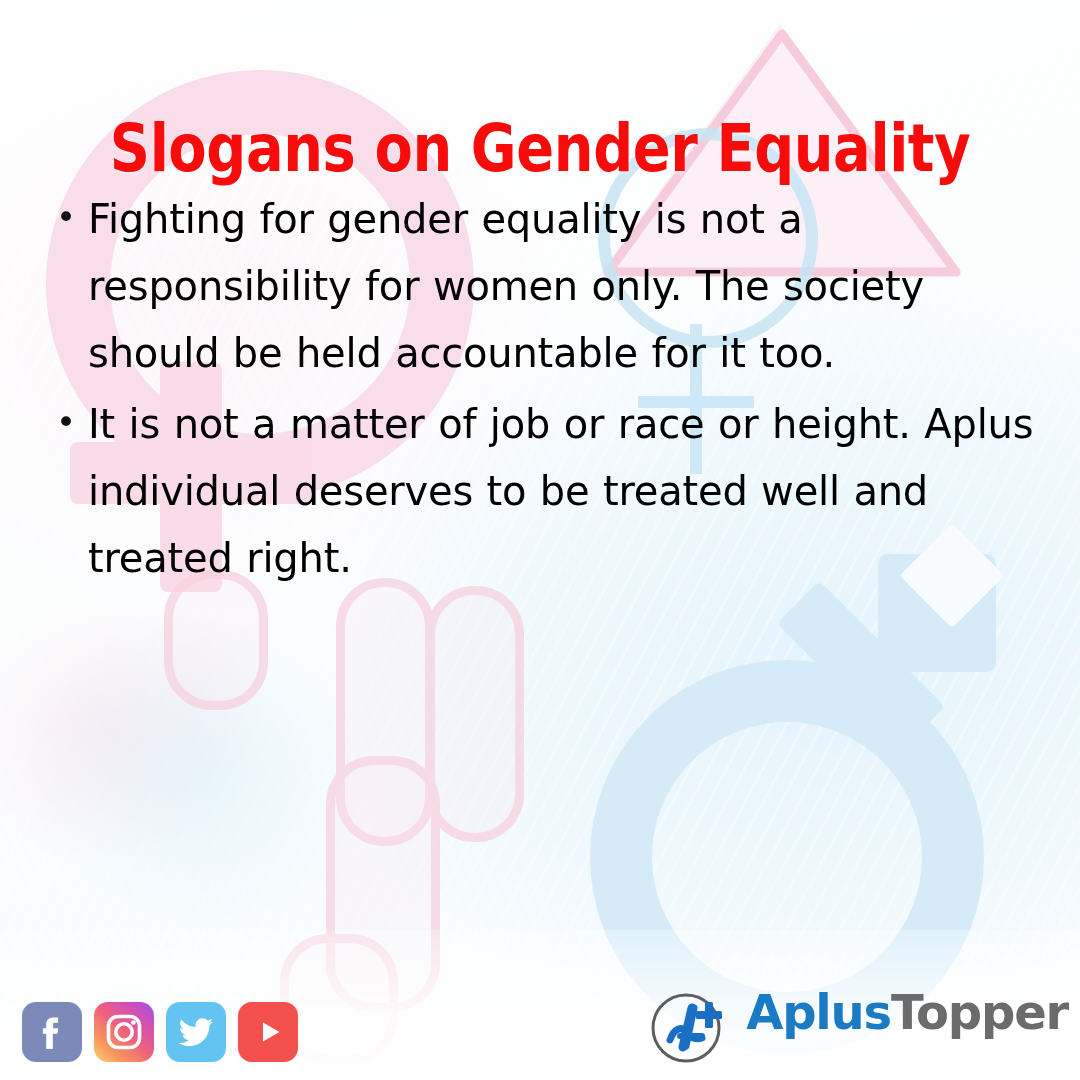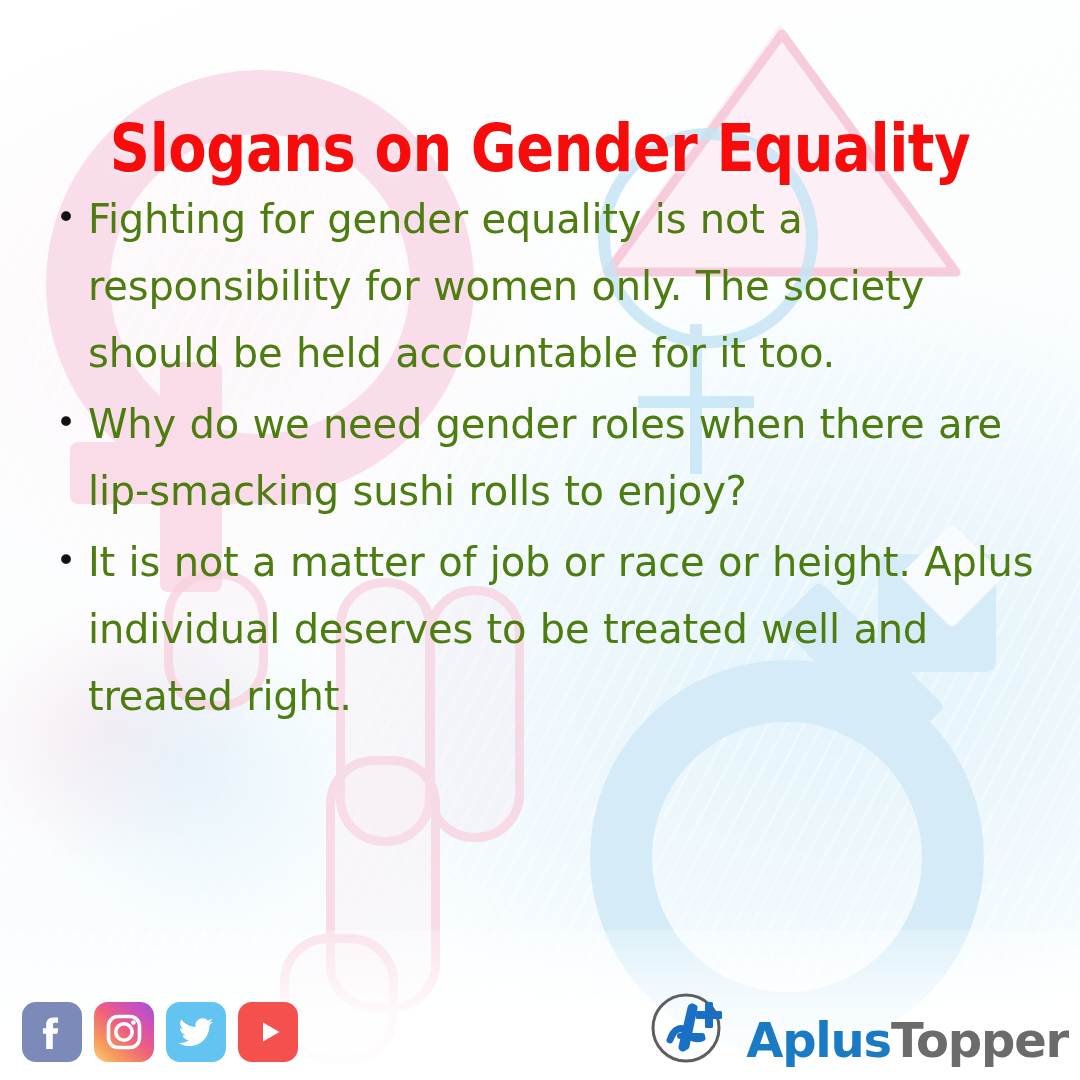--- a/index.html
+++ b/index.html
@@ -267,21 +267,21 @@
     right: 34px;
     top: 186px;
     margin: 0;
     padding: 0;
     list-style: none;
   }
   .slogan-item {
     position: relative;
     padding-left: 44px;
     margin: 0 0 4px 0;
-    color: #4d7c0f;
+    color: #000000;
     font-family: "DejaVu Sans", sans-serif;
     font-weight: 400;
     font-size: 40px;
     line-height: 67px;
     letter-spacing: -0.2px;
     word-spacing: 1px;
   }
   .slogan-item::before {
     content: "•";
     position: absolute;
@@ -323,21 +323,21 @@
   .soc-fb { background: #7b8ab8; }
   .soc-ig { background: linear-gradient(42deg, #fdd07a 0%, #f79a5b 22%, #ee5f7e 52%, #cf4fbb 78%, #9b55d8 100%); }
   .soc-tw { background: #64c4f1; }
   .soc-yt { background: #f4504e; }
 
   .logo {
     position: absolute;
     right: 12px;
     bottom: 16px;
     display: flex;
-    align-items: flex-end;
+    align-items: flex-start;
     gap: 20px;
   }
   .logo-mark {
     position: relative;
     width: 76px;
     height: 76px;
   }
   .logo-word {
     font-family: "DejaVu Sans", sans-serif;
     font-weight: 700;
@@ -396,21 +396,20 @@
     <div class="bg-wash"></div>
     <div class="bg-footer-fade"></div>
   </div>
 
   <div class="content">
 
     <h1 class="title">Slogans on Gender Equality</h1>
 
     <ul class="slogan-list">
       <li class="slogan-item">Fighting for gender equality is not a responsibility for women only. The society should be held accountable for it too.</li>
-      <li class="slogan-item">Why do we need gender roles when there are lip-smacking sushi rolls to enjoy?</li>
       <li class="slogan-item">It is not a matter of job or race or height. Aplus individual deserves to be treated well and treated right.</li>
     </ul>
 
     <div class="footer">
 
       <div class="socials">
 
         <a class="soc soc-fb">
           <svg width="60" height="60" viewBox="0 0 60 60">
             <path d="M35.4 31.8h-4.6V47h-6.6V31.8h-3.3v-5.6h3.3v-3.9c0-2.7 1.3-6.9 6.9-6.9l5 .02v5.4h-3.6c-.6 0-1.4.3-1.4 1.5v3.85h5.1z" fill="#ffffff"></path>

